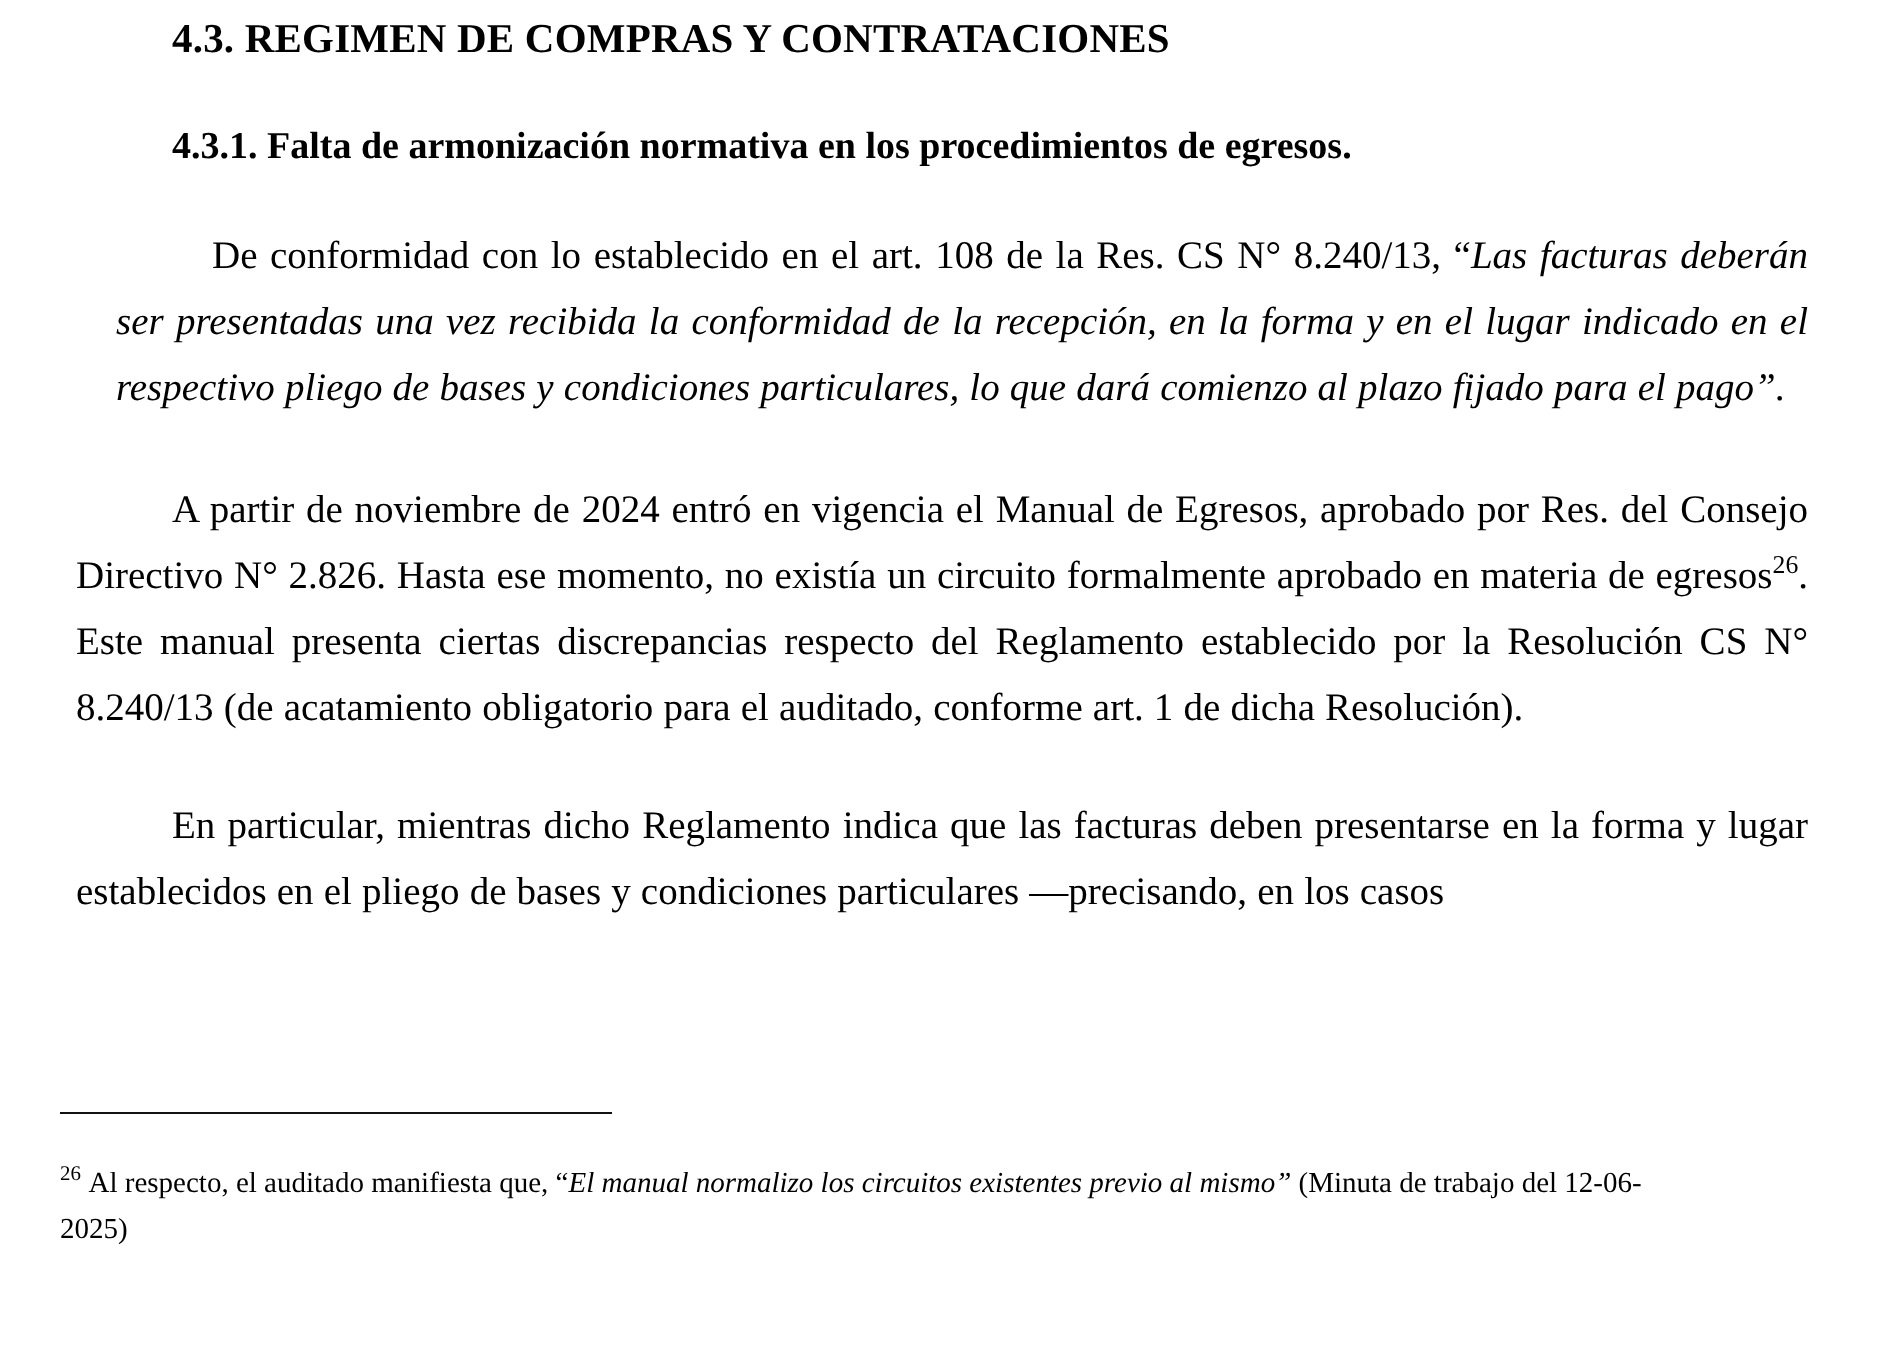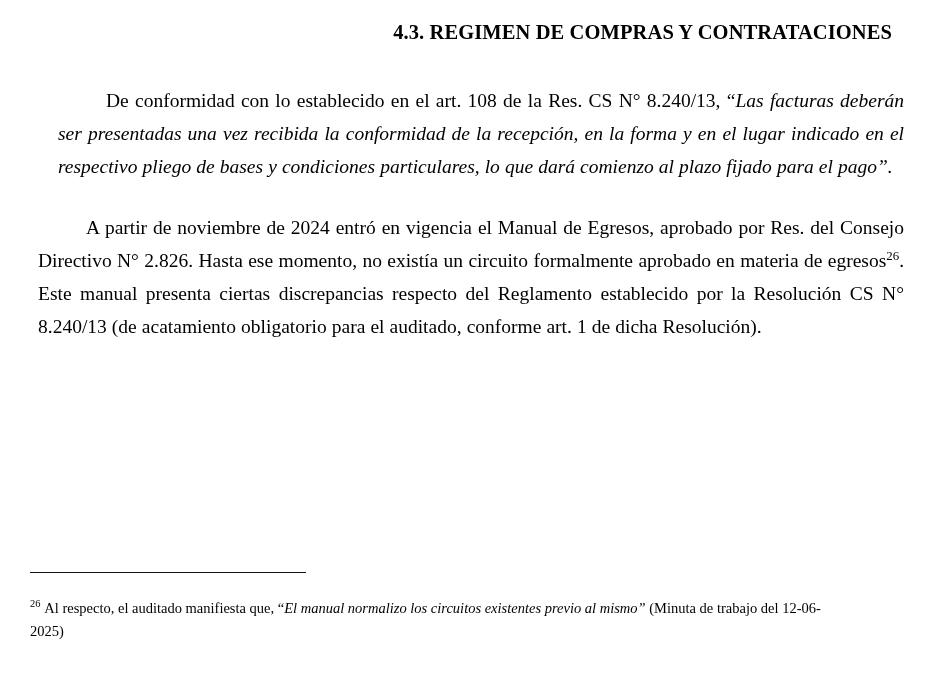--- a/index.html
+++ b/index.html
@@ -25,27 +25,26 @@
   .body-area {
     position: absolute;
     left: 38px;
     top: 0px;
     width: 866px;
   }
 
   h2.section-heading {
     font-size: 20.5px;
     font-weight: bold;
-    margin: 12px;
+    margin: 0;
     padding: 0;
     letter-spacing: 0.1px;
     line-height: 1.2;
     padding-left: 48px;
     padding-top: 8px;
-    text-align: right;
   }
   h3.subsection-heading {
     font-size: 19px;
     font-weight: bold;
     margin: 0;
     padding: 0;
     line-height: 1.2;
     padding-left: 48px;
     padding-top: 30px;
   }
@@ -71,21 +70,21 @@
   .it { font-style: italic; }
   sup.fn-ref {
     font-size: 0.66em;
     vertical-align: super;
     line-height: 0;
   }
 
   .footnote-zone {
     position: absolute;
     left: 30px;
-    top: 572px;
+    top: 556px;
     width: 880px;
   }
   .footnote-rule {
     width: 276px;
     height: 0;
     border-top: 1.6px solid #111111;
     margin: 0 0 24px 0;
   }
   p.footnote {
     font-size: 14.5px;
@@ -104,31 +103,33 @@
 </style>
 </head>
 <body>
 
 <div class="page">
 
   <div class="body-area">
 
     <h2 class="section-heading">4.3. REGIMEN DE COMPRAS Y CONTRATACIONES</h2>
 
+    <h3 class="subsection-heading">4.3.1. Falta de armonización normativa en los procedimientos de egresos.</h3>
 
     <div class="gap-1"></div>
 
     <p class="para quote-para"><span>De conformidad con lo establecido en el art. 108 de la Res. CS N° 8.240/13, </span><span>“</span><span class="it">Las facturas deberán ser presentadas una vez recibida la conformidad de la recepción, en la forma y en el lugar indicado en el respectivo pliego de bases y condiciones particulares, lo que dará comienzo al plazo fijado para el pago</span><span class="it">”.</span></p>
 
     <div class="gap-2"></div>
 
     <p class="para"><span>A partir de noviembre de 2024 entró en vigencia el Manual de Egresos, aprobado por Res. del Consejo Directivo N° 2.826. Hasta ese momento, no existía un circuito formalmente aprobado en materia de egresos</span><sup class="fn-ref">26</sup><span>. Este manual presenta ciertas discrepancias respecto del Reglamento establecido por la Resolución CS N° 8.240/13 (de acatamiento obligatorio para el auditado, conforme art. 1 de dicha Resolución).</span></p>
 
     <div class="gap-3"></div>
 
+    <p class="para">En particular, mientras dicho Reglamento indica que las facturas deben presentarse en la forma y lugar establecidos en el pliego de bases y condiciones particulares —precisando, en los casos</p>
 
   </div>
 
   <div class="footnote-zone">
     <div class="footnote-rule"></div>
     <p class="footnote"><sup class="fn-num">26</sup><span> Al respecto, el auditado manifiesta que, </span><span>“</span><span class="it">El manual normalizo los circuitos existentes previo al mismo</span><span class="it">”</span><span> (Minuta de trabajo del 12-06-2025)</span></p>
   </div>
 
 </div>
 

